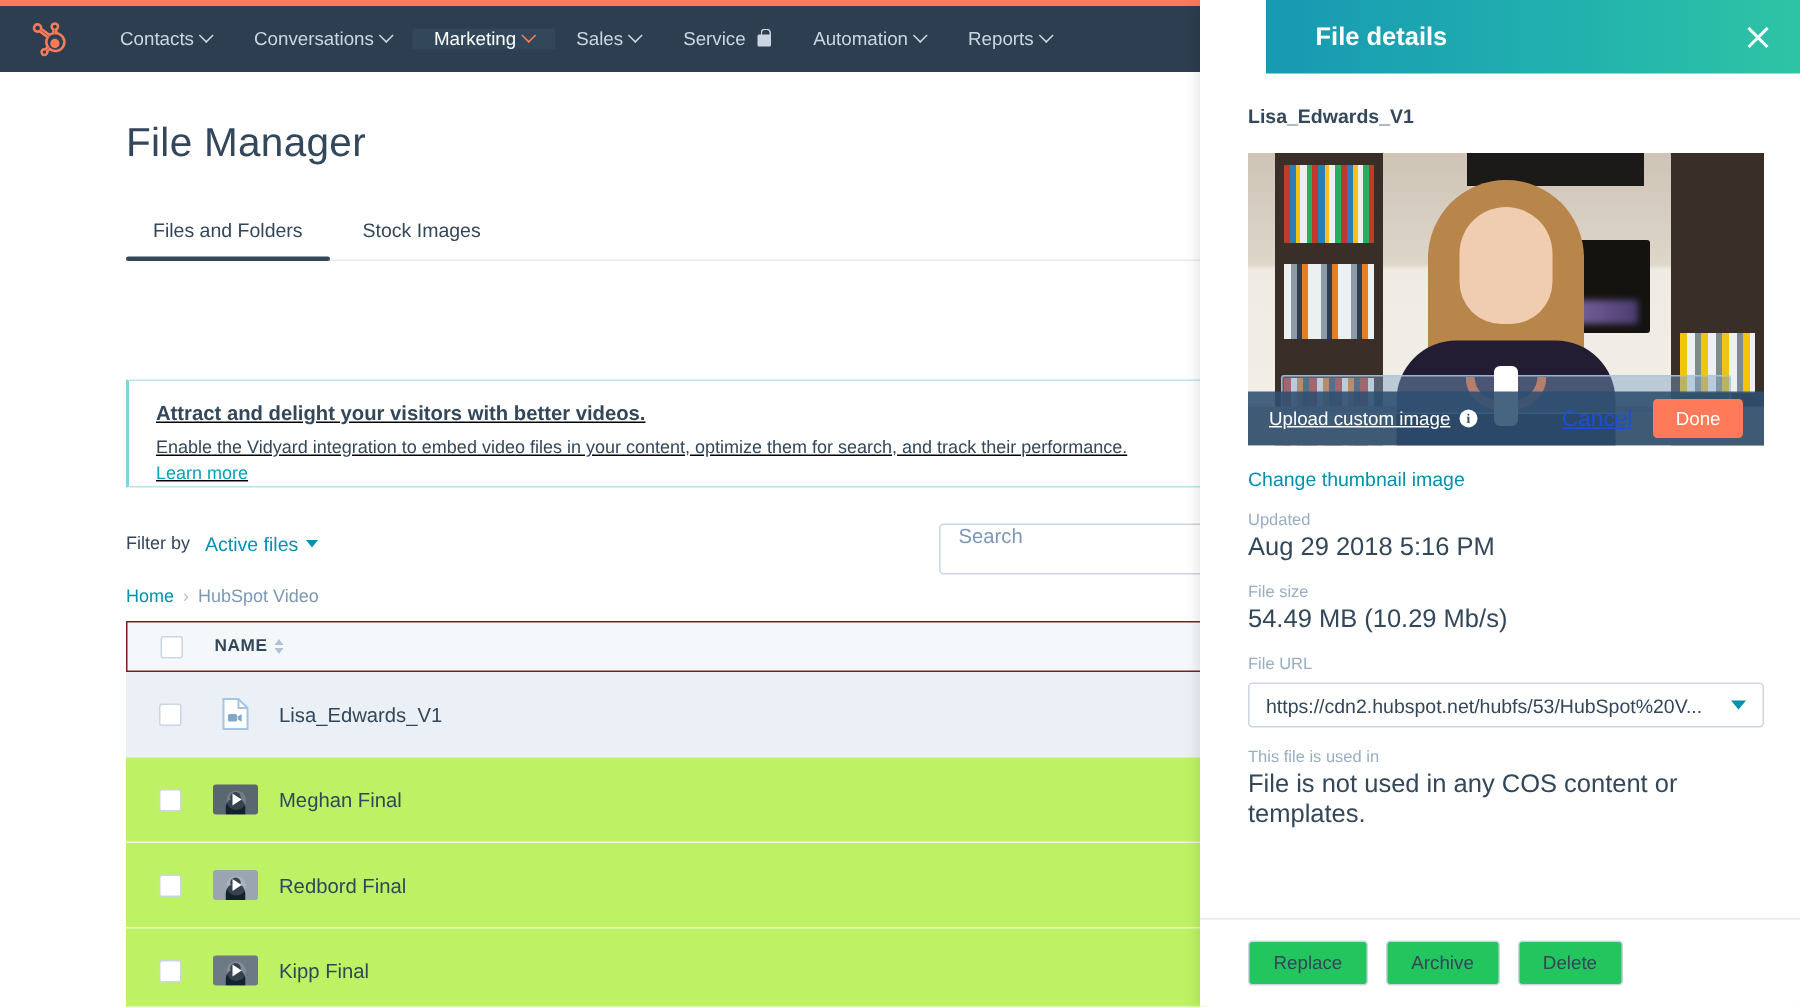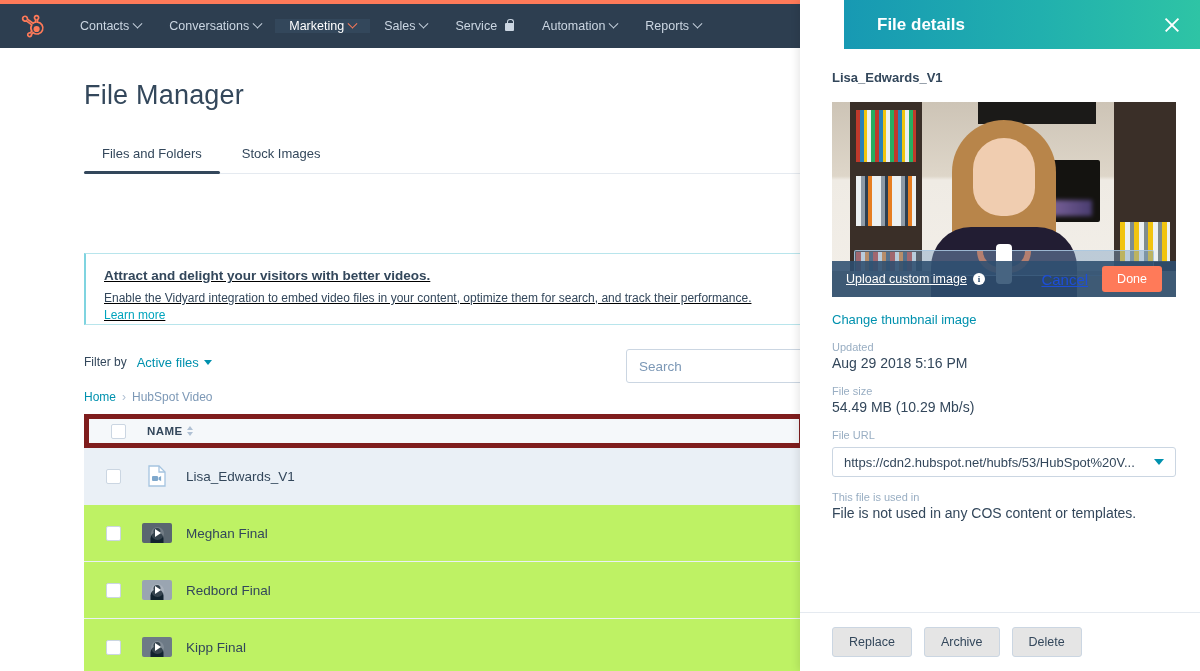--- a/index.html
+++ b/index.html
@@ -86,35 +86,35 @@
   .filter-label { font-size:12px; color:#33475b; }
   .filter-value { font-size:13px; color:#0091ae; cursor:pointer; display:flex; align-items:center; gap:5px; }
   .caret-down {
     width:0; height:0; border-left:4px solid transparent; border-right:4px solid transparent;
     border-top:5px solid #0091ae; display:inline-block;
   }
   .search-box {
     position:absolute; left:626px; top:301px; width:250px; height:34px;
     border:1px solid #cbd6e2; border-radius:3px; background:#fff;
     padding:0 12px; font-size:13.5px; color:#7c98b6;
-    display:flex; align-items:center;
+    display:flex; 
   }
 
   
   .breadcrumb {
     position:absolute; left:84px; top:342px; font-size:12px; color:#7c98b6;
     display:flex; align-items:flex-start; gap:6px;
   }
   .crumb-link { color:#0091ae; cursor:pointer; }
   .crumb-sep { color:#b0c1d4; }
 
   
   .table { position:absolute; left:84px; top:366px; width:720px; }
   .thead {
-    height:34px; background:#f5f8fa; border:5px solid #7f1d1d;
+    height:34px; background:#f5f8fa; border:1px solid #7f1d1d;
     display:flex; align-items:center;
   }
   .cell-check { width:58px; display:flex; align-items:center; justify-content:center; }
   .cb {
     width:15px; height:15px; border:1px solid #cbd6e2; border-radius:2px;
     background:#fff; cursor:pointer;
   }
   .th-name {
     font-size:11.5px; color:#33475b; font-weight:bold; letter-spacing:.4px;
     display:flex; align-items:center; gap:5px; cursor:pointer;
@@ -241,21 +241,21 @@
   }
   .slider-handle {
     position:absolute; left:50%; top:142px; transform:translateX(-50%);
     width:16px; height:40px; background:#fff; border-radius:4px;
   }
 
   .change-thumb {
     margin-top:15px; color:#0091ae; font-size:13px; cursor:pointer;
   }
   .meta-label { margin-top:14px; font-size:11px; color:#99aec3; }
-  .meta-value { margin-top:2px; font-size:14px; color:#33475b; }
+  .meta-value { margin-top:2px; font-size:17px; color:#33475b; }
 
   .url-select {
     margin-top:6px; width:344px; height:30px; border:1px solid #cbd6e2; border-radius:3px;
     background:#fff; display:flex; align-items:center; justify-content:space-between;
     padding:0 11px; font-size:13px; color:#33475b; cursor:pointer;
   }
   .url-caret {
     width:0;height:0;border-left:5px solid transparent;border-right:5px solid transparent;
     border-top:6px solid #0091ae;
   }
@@ -269,21 +269,21 @@
   .ext-icon::after {
     content:""; position:absolute; right:0; top:0; width:7px; height:7px;
     border-top:1.3px solid #0091ae; border-right:1.3px solid #0091ae;
   }
 
   .panel-footer {
     border-top:1px solid #e5eaf0; padding:14px 32px; display:flex; gap:12px;
     background:#fff;
   }
   .ghost-btn {
-    background:#e5e5e5; border:1px solid #cbd6e2; border-radius:3px;
+    background:#22c55e; border:1px solid #cbd6e2; border-radius:3px;
     color:#33475b; font-size:12.5px; padding:7px 16px; cursor:pointer;
     font-family:"Liberation Sans", sans-serif;
   }
 </style>
 </head>
 <body>
 
 <div class="screen">
 
   <div class="orange-strip"></div>

